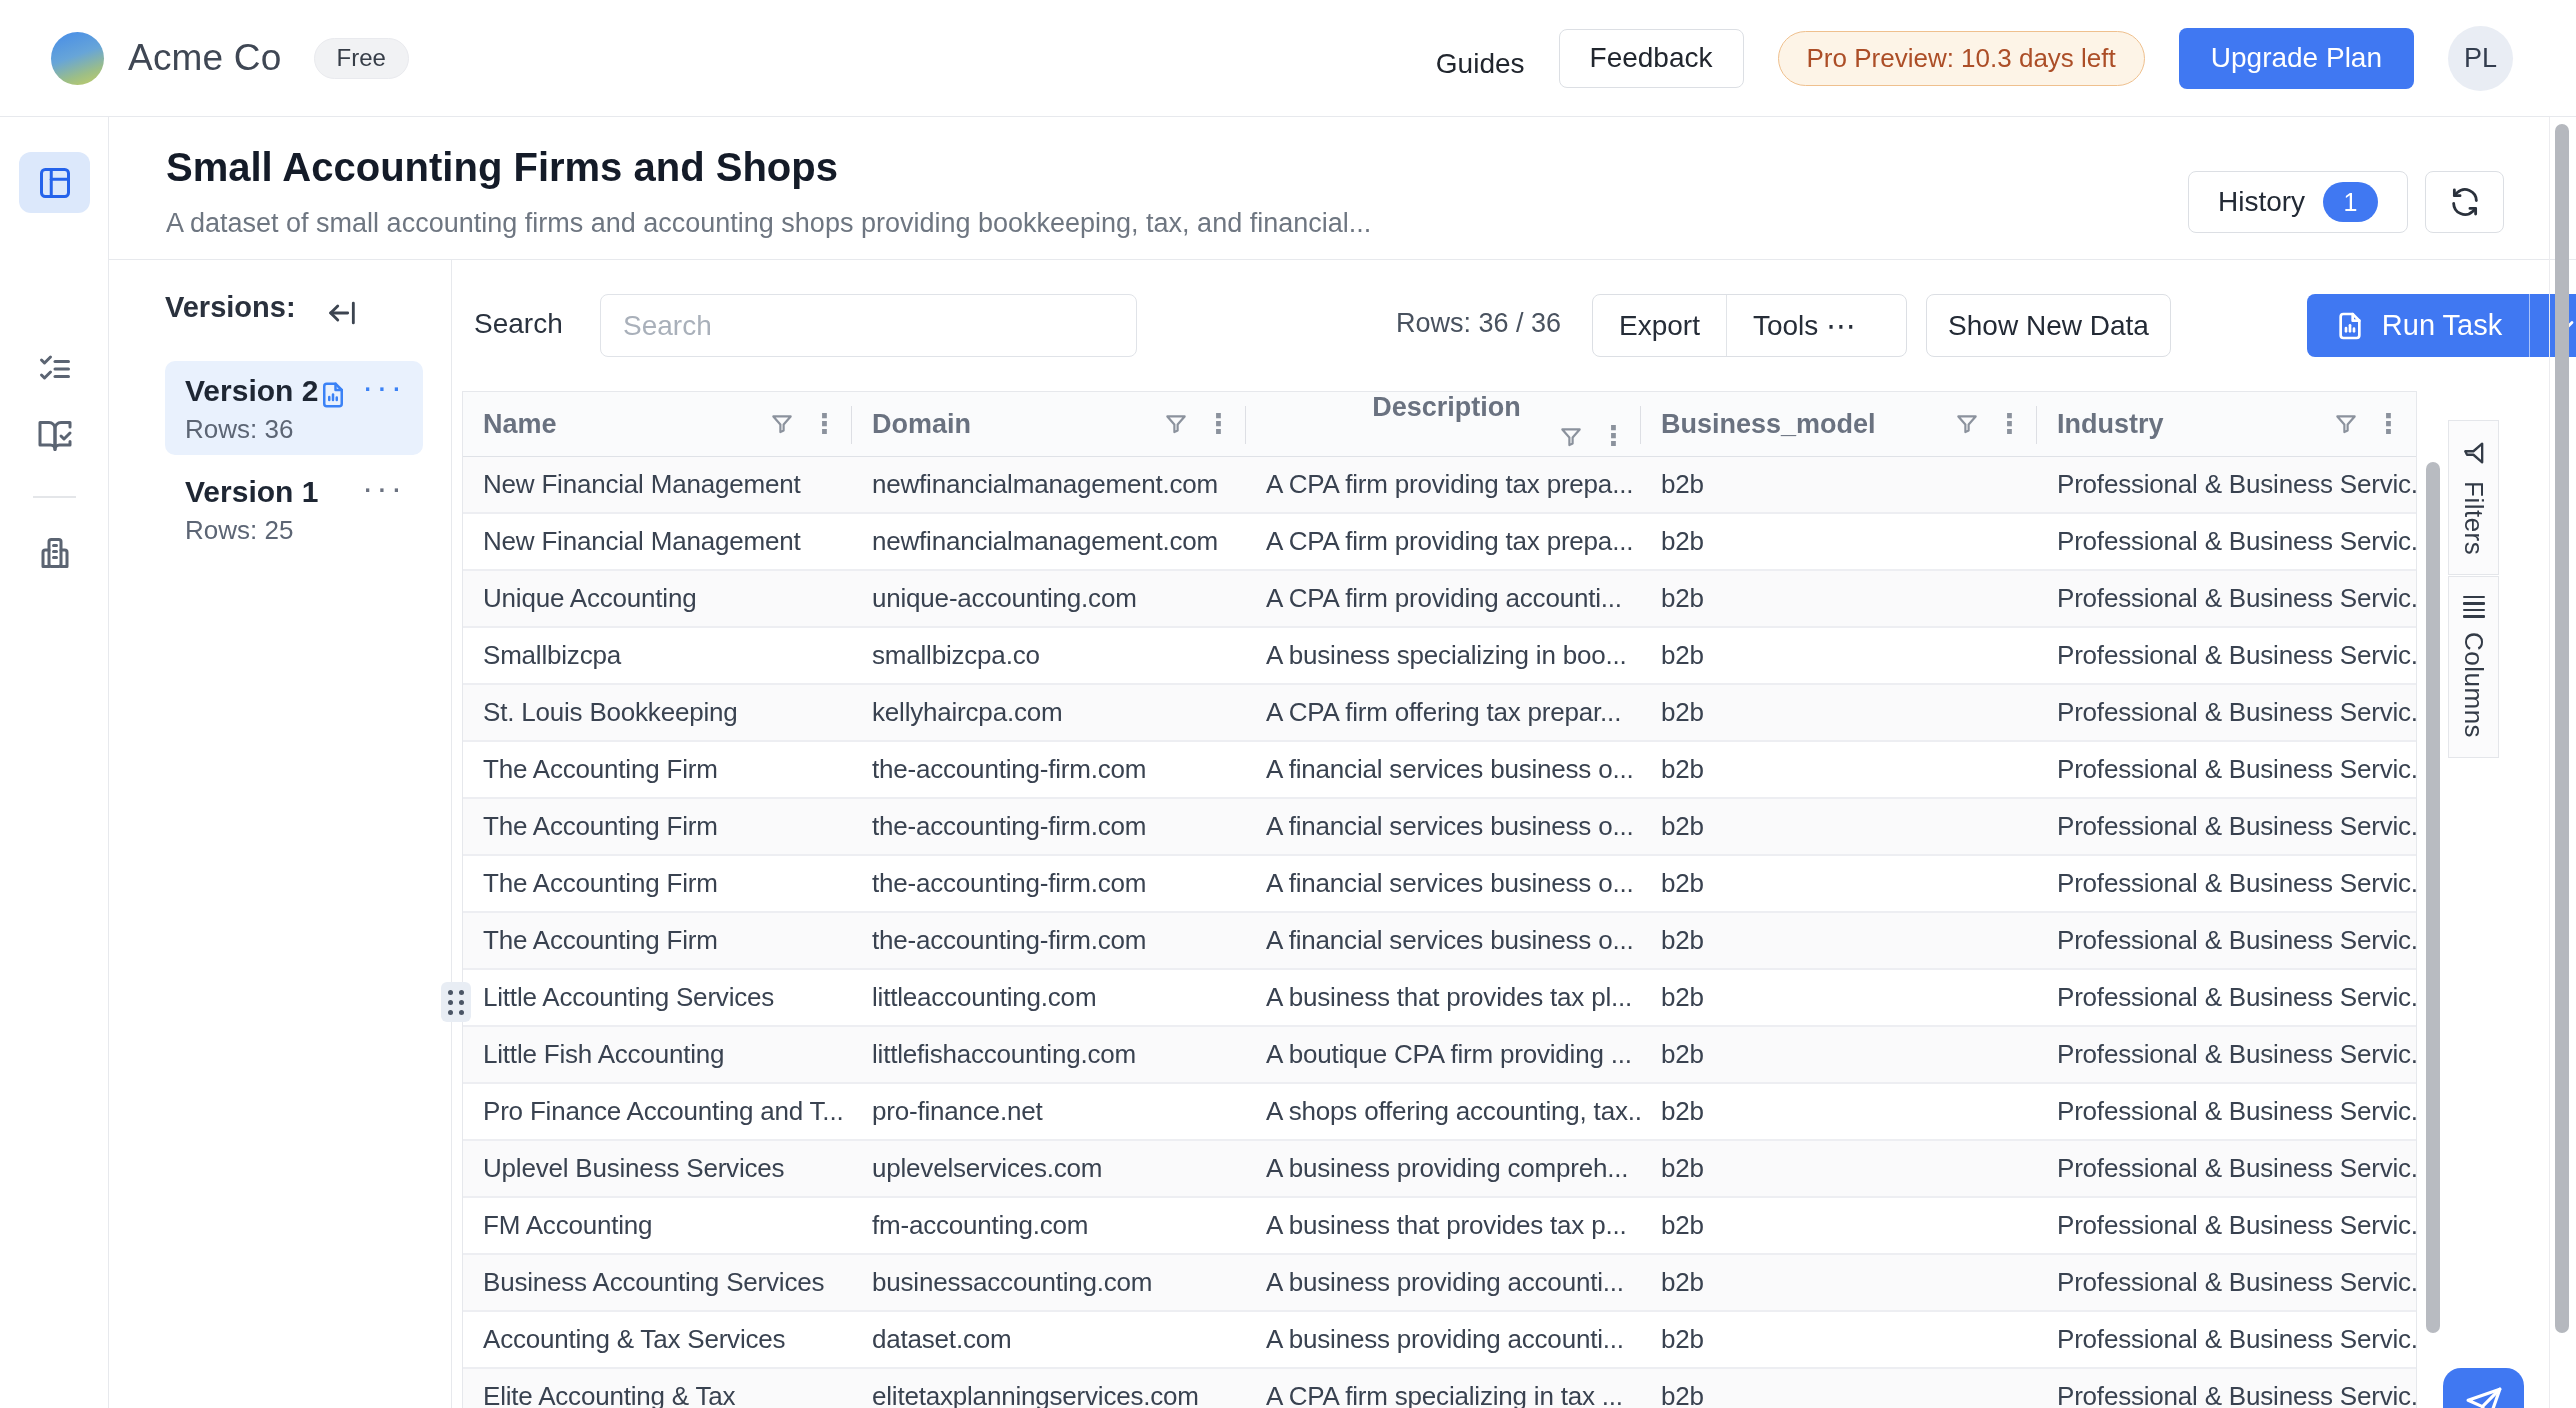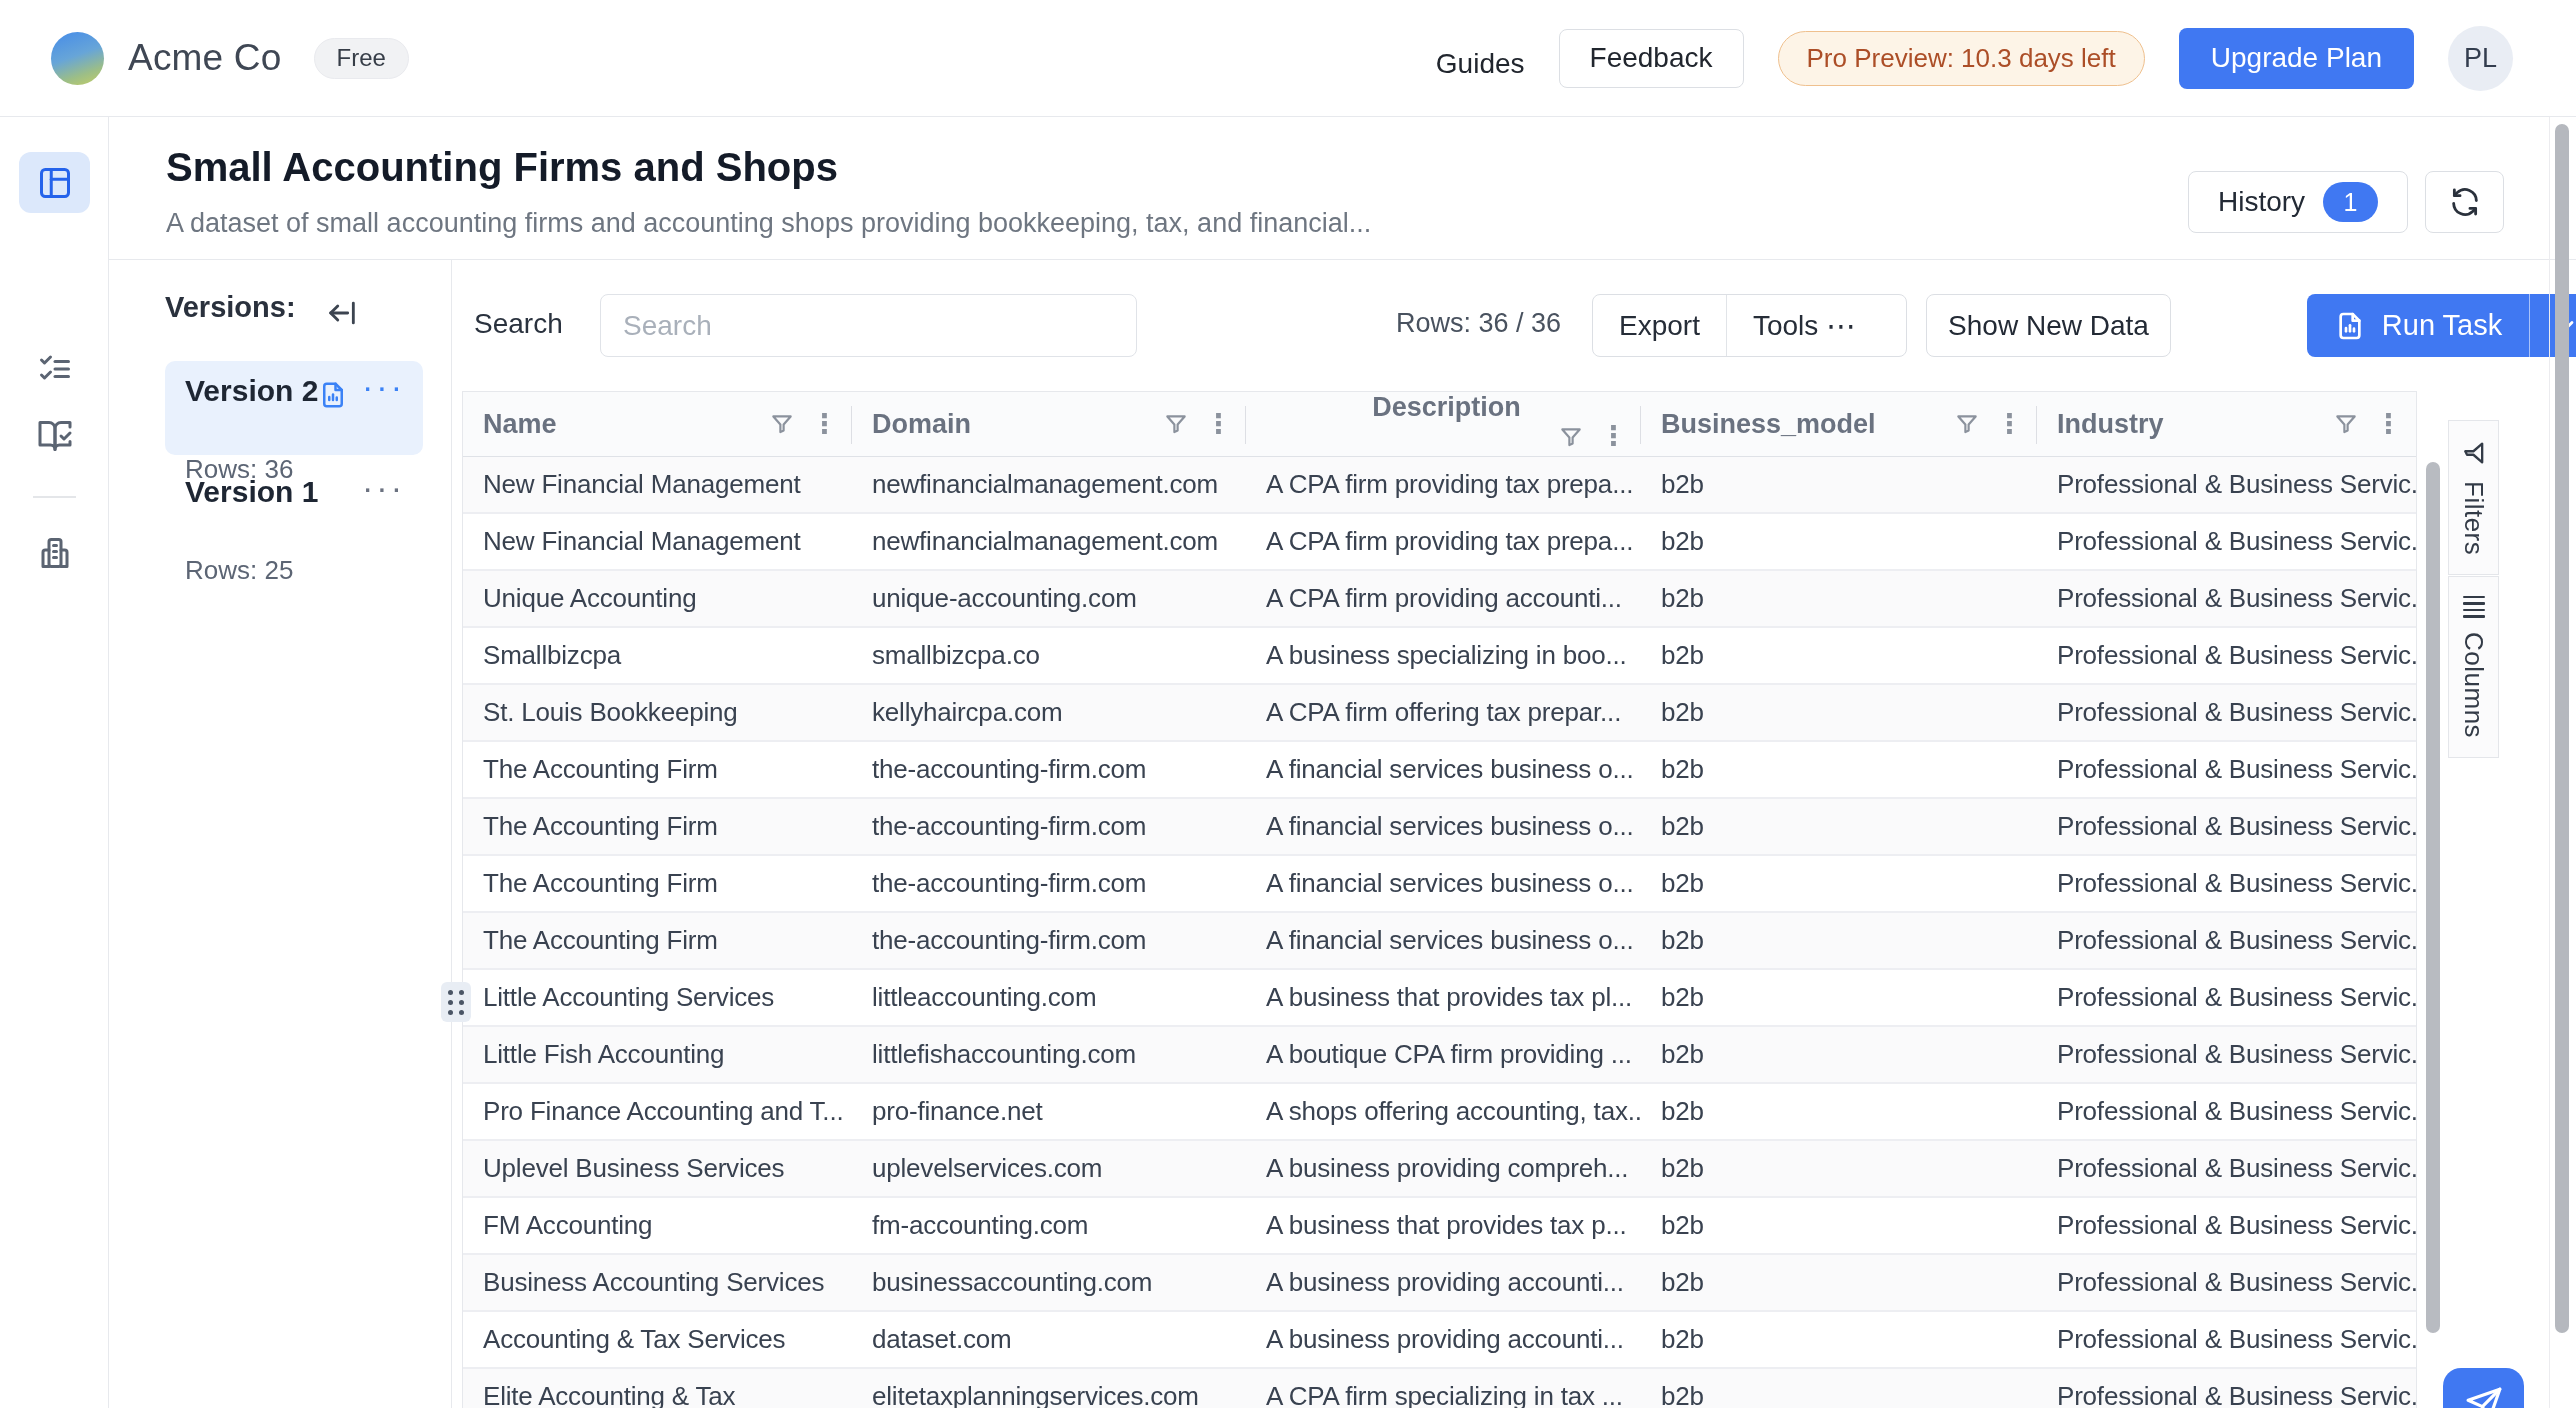--- a/index.html
+++ b/index.html
@@ -72,21 +72,21 @@
     display:flex; align-items:center; justify-content:center; color:#2a313c; }
   
   .versions { position:absolute; left:109px; top:259px; width:343px; height:1150px;
     border-right:1px solid #e7e9ed; }
   .versions-head { position:absolute; left:56px; top:32px; font-size:29px; font-weight:600; color:#2a313d; }
   .collapse-btn { position:absolute; left:209px; top:32px; width:47px; height:43px;
     display:flex; align-items:center; justify-content:center; color:#3c4450; }
   .vcard { position:absolute; left:56px; width:258px; height:94px; border-radius:10px; }
   .vcard.active { background:#e9f1fd; }
   .vcard .vlabel { position:absolute; left:20px; top:13px; font-size:30px; font-weight:600; color:#1e2633; }
-  .vcard .vrows  { position:absolute; left:20px; top:53px; font-size:26px; color:#5c6574;margin-top:40px; }
+  .vcard .vrows  { position:absolute; left:20px; top:53px; font-size:26px; color:#5c6574; }
   .vcard .vdoc   { position:absolute; left:153px; top:18px; color:#3b82f6; }
   .vcard .vdots  { position:absolute; right:18px; top:6px; font-size:34px; letter-spacing:3px; }
   .vdots.blue { color:#3b82f6; } .vdots.gray { color:#6b7280; }
   
   .toolbar { position:absolute; left:451px; top:259px; width:2048px; height:132px; }
   .search-label { position:absolute; left:23px; top:49px; font-size:28px; font-weight:500; color:#2a323e; }
   .search-input { position:absolute; left:149px; top:35px; width:537px; height:63px;
     border:1px solid #e0e3e8; border-radius:8px; padding:0 22px; font-size:28px;
     font-family:"Liberation Sans","DejaVu Sans",sans-serif; color:#232a35; outline:none; }
   .search-input::placeholder { color:#a9b0ba; }

